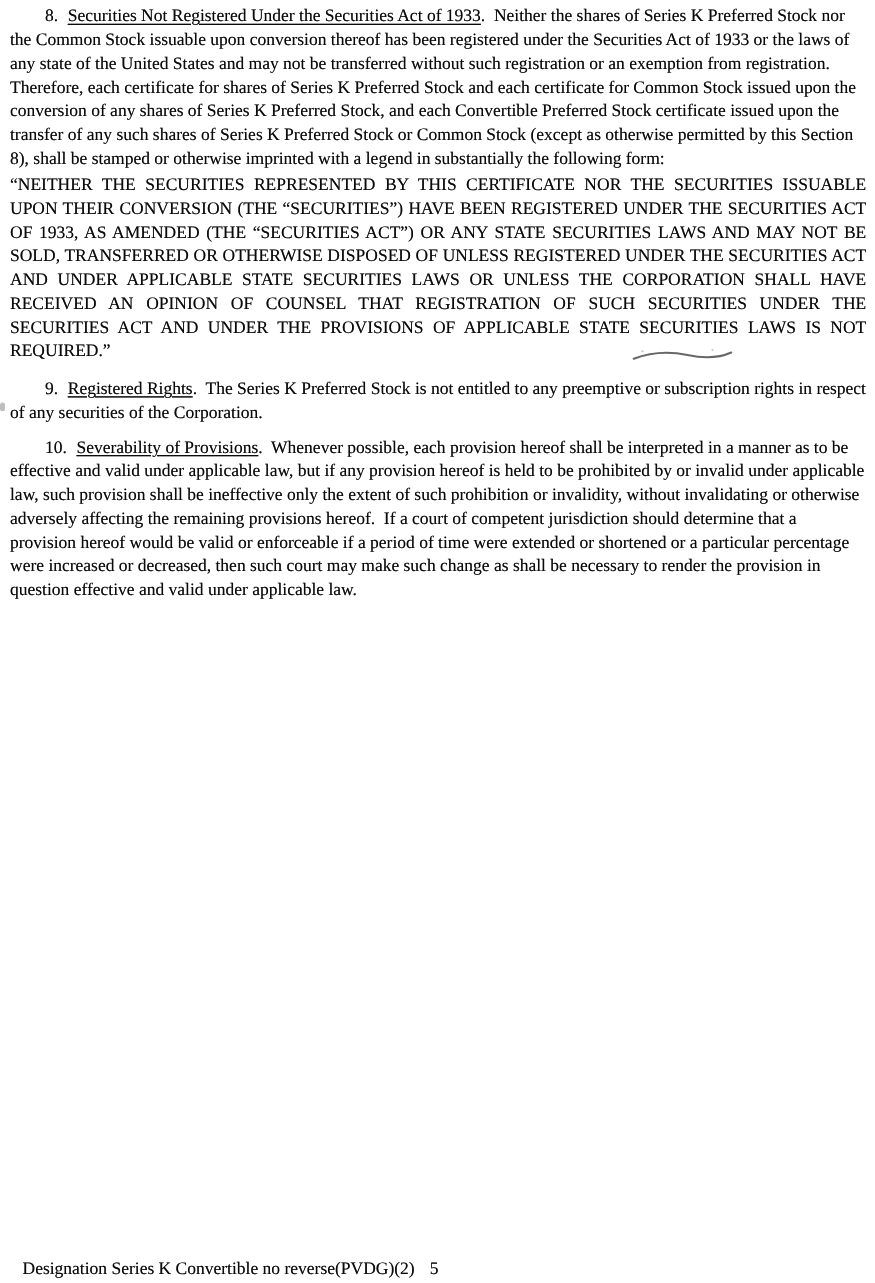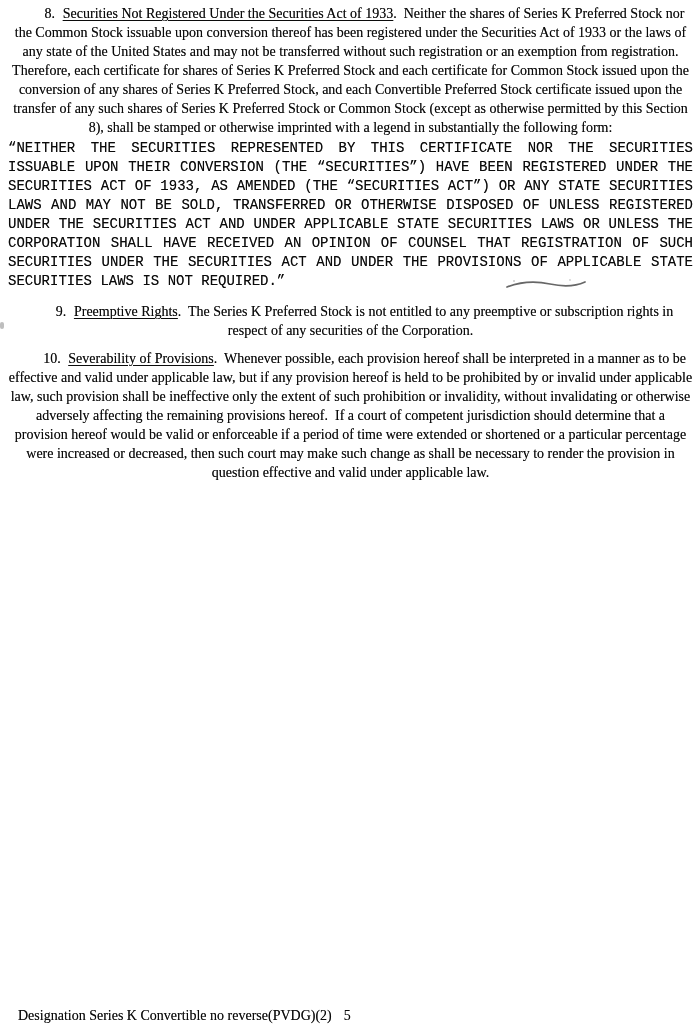--- a/index.html
+++ b/index.html
@@ -13,28 +13,26 @@
     font-size: 14px;
     line-height: 19px;
     color: #0b0b0b;
     text-shadow: 0 0 0.5px rgba(0,0,0,0.55);
   }
   .page-content { padding: 4px 7px 0 8px; }
   .para {
     white-space: pre-wrap;
     text-indent: 28px;
     margin: 0 0 9px 0;
-    text-align: center;
   }
   .para.first { margin-bottom: 2px; }
   .legend {
     margin: 2px 0 11px 0;
     text-align: justify;
     text-align-last: left;
-    font-family: Liberation Mono, monospace;
   }
   .section-num { padding-right: 0.55em; }
   .section-heading {
     text-decoration: underline;
     text-underline-offset: 2px;
     text-decoration-thickness: 1px;
   }
   .pen-mark {
     position: absolute;
     left: 504px;
@@ -58,21 +56,21 @@
     white-space: pre;
   }
   .page-num { margin-left: 12px; }
 </style>
 </head>
 <body>
 
 <div class="page-content">
     <p class="para first"><span class="section-num">8.</span><span class="section-heading">Securities Not Registered Under the Securities Act of 1933</span><span>.  Neither the shares of Series K Preferred Stock nor the Common Stock issuable upon conversion thereof has been registered under the Securities Act of 1933 or the laws of any state of the United States and may not be transferred without such registration or an exemption from registration.  Therefore, each certificate for shares of Series K Preferred Stock and each certificate for Common Stock issued upon the conversion of any shares of Series K Preferred Stock, and each Convertible Preferred Stock certificate issued upon the transfer of any such shares of Series K Preferred Stock or Common Stock (except as otherwise permitted by this Section 8), shall be stamped or otherwise imprinted with a legend in substantially the following form:</span></p>
     <p class="legend">“NEITHER THE SECURITIES REPRESENTED BY THIS CERTIFICATE NOR THE SECURITIES ISSUABLE UPON THEIR CONVERSION (THE “SECURITIES”) HAVE BEEN REGISTERED UNDER THE SECURITIES ACT OF 1933, AS AMENDED (THE “SECURITIES ACT”) OR ANY STATE SECURITIES LAWS AND MAY NOT BE SOLD, TRANSFERRED OR OTHERWISE DISPOSED OF UNLESS REGISTERED UNDER THE SECURITIES ACT AND UNDER APPLICABLE STATE SECURITIES LAWS OR UNLESS THE CORPORATION SHALL HAVE RECEIVED AN OPINION OF COUNSEL THAT REGISTRATION OF SUCH SECURITIES UNDER THE SECURITIES ACT AND UNDER THE PROVISIONS OF APPLICABLE STATE SECURITIES LAWS IS NOT REQUIRED.”</p>
-    <p class="para"><span class="section-num">9.</span><span class="section-heading">Preemptive Rights</span><span>.  The Series K Preferred Stock is not entitled to any preemptive or subscription rights in respect of any securities of the Corporation.</span></p>
+    <p class="para"><span class="section-num">9.</span><span class="section-heading">Registered Rights</span><span>.  The Series K Preferred Stock is not entitled to any preemptive or subscription rights in respect of any securities of the Corporation.</span></p>
     <p class="para"><span class="section-num">10.</span><span class="section-heading">Severability of Provisions</span><span>.  Whenever possible, each provision hereof shall be interpreted in a manner as to be effective and valid under applicable law, but if any provision hereof is held to be prohibited by or invalid under applicable law, such provision shall be ineffective only the extent of such prohibition or invalidity, without invalidating or otherwise adversely affecting the remaining provisions hereof.  If a court of competent jurisdiction should determine that a provision hereof would be valid or enforceable if a period of time were extended or shortened or a particular percentage were increased or decreased, then such court may make such change as shall be necessary to render the provision in question effective and valid under applicable law.</span></p>
   </div>
 
 <svg class="pen-mark" viewBox="0 0 84 16" xmlns="http://www.w3.org/2000/svg">
   <path d="M3 10 C 16 5, 32 4, 46 7 S 72 9, 81 5" fill="none" stroke="rgba(45,45,45,0.72)" stroke-width="1.7" stroke-linecap="round"></path>
   <circle cx="10" cy="4" r="0.9" fill="rgba(90,90,90,0.35)"></circle>
   <circle cx="66" cy="3" r="0.9" fill="rgba(90,90,90,0.3)"></circle>
 </svg>
 <div class="scan-speck"></div>
 

